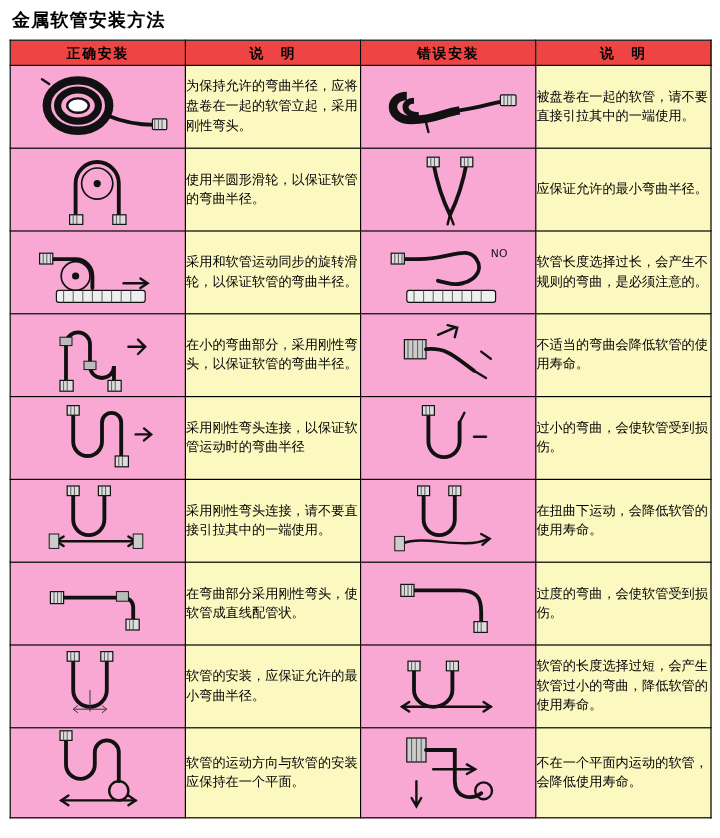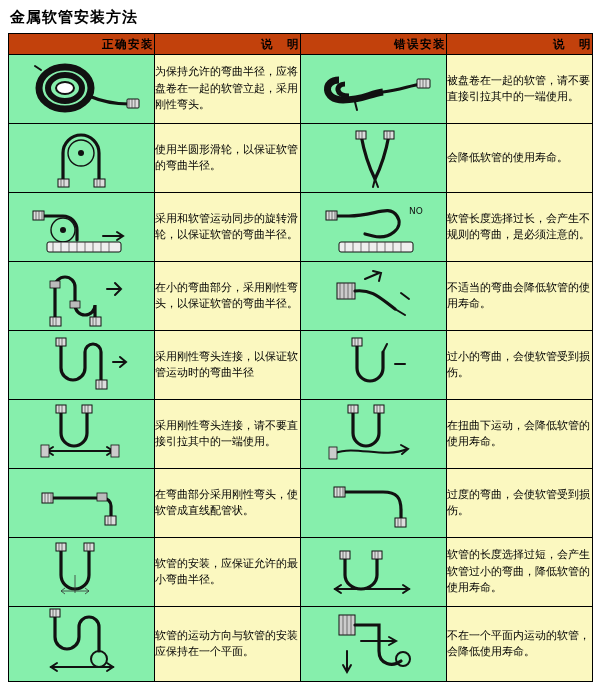--- a/index.html
+++ b/index.html
@@ -34,32 +34,32 @@
     width: 584px;
     table-layout: fixed;
     border: 1px solid #000000;
   }
   table.hose td, table.hose th {
     border: 1px solid #000000;
     padding: 0;
     vertical-align: middle;
   }
   thead th {
-    background: #c2410c;
+    background: #ef4444;
     height: 20px;
     font-size: 11.5px;
     font-weight: bold;
     letter-spacing: 1.5px;
-    text-align: right;
+    text-align: center;
     color: #000;
   }
   col.c-img { width: 146px; }
   col.c-txt { width: 146px; }
   td.img-cell {
-    background: #86efac;
+    background: #f9a8d4;
     text-align: center;
     vertical-align: middle;
     height: 68px;
   }
   td.txt-cell {
     background: #fbf8c0;
     font-size: 11px;
     line-height: 1.5;
     padding: 4px 6px;
     color: #000;
@@ -140,21 +140,21 @@
         <td class="txt-cell">使用半圆形滑轮，以保证软管的弯曲半径。</td>
         <td class="img-cell">
           <svg class="drawing" width="130" height="62" viewBox="0 0 130 62">
             <path class="thick" d="M52 8 C56 30, 62 44, 66 52 C70 44, 76 30, 80 8"></path>
             <path class="mid" d="M66 52 L64 60 M66 52 L69 60"></path>
             <rect x="47" y="4" width="10" height="8" fill="#ddd" stroke="#111" stroke-width="1"></rect>
             <rect x="75" y="4" width="10" height="8" fill="#ddd" stroke="#111" stroke-width="1"></rect>
             <path class="hatch" d="M50 4 L50 12 M53 4 L53 12 M78 4 L78 12 M81 4 L81 12"></path>
           </svg>
         </td>
-        <td class="txt-cell">会降低软管的使用寿命。</td>
+        <td class="txt-cell">应保证允许的最小弯曲半径。</td>
       </tr>
 
       <tr>
         <td class="img-cell">
           <svg class="drawing" width="130" height="62" viewBox="0 0 130 62">
             <path class="thick" d="M20 20 L46 20 A14 14 0 0 1 60 34 L60 44"></path>
             <circle cx="46" cy="34" r="12" fill="none" stroke="#111" stroke-width="1.4"></circle>
             <circle cx="46" cy="34" r="3" class="blk"></circle>
             <rect x="16" y="15" width="11" height="9" fill="#ddd" stroke="#111" stroke-width="1"></rect>
             <path class="hatch" d="M19 15 L19 24 M22 15 L22 24 M25 15 L25 24"></path>

